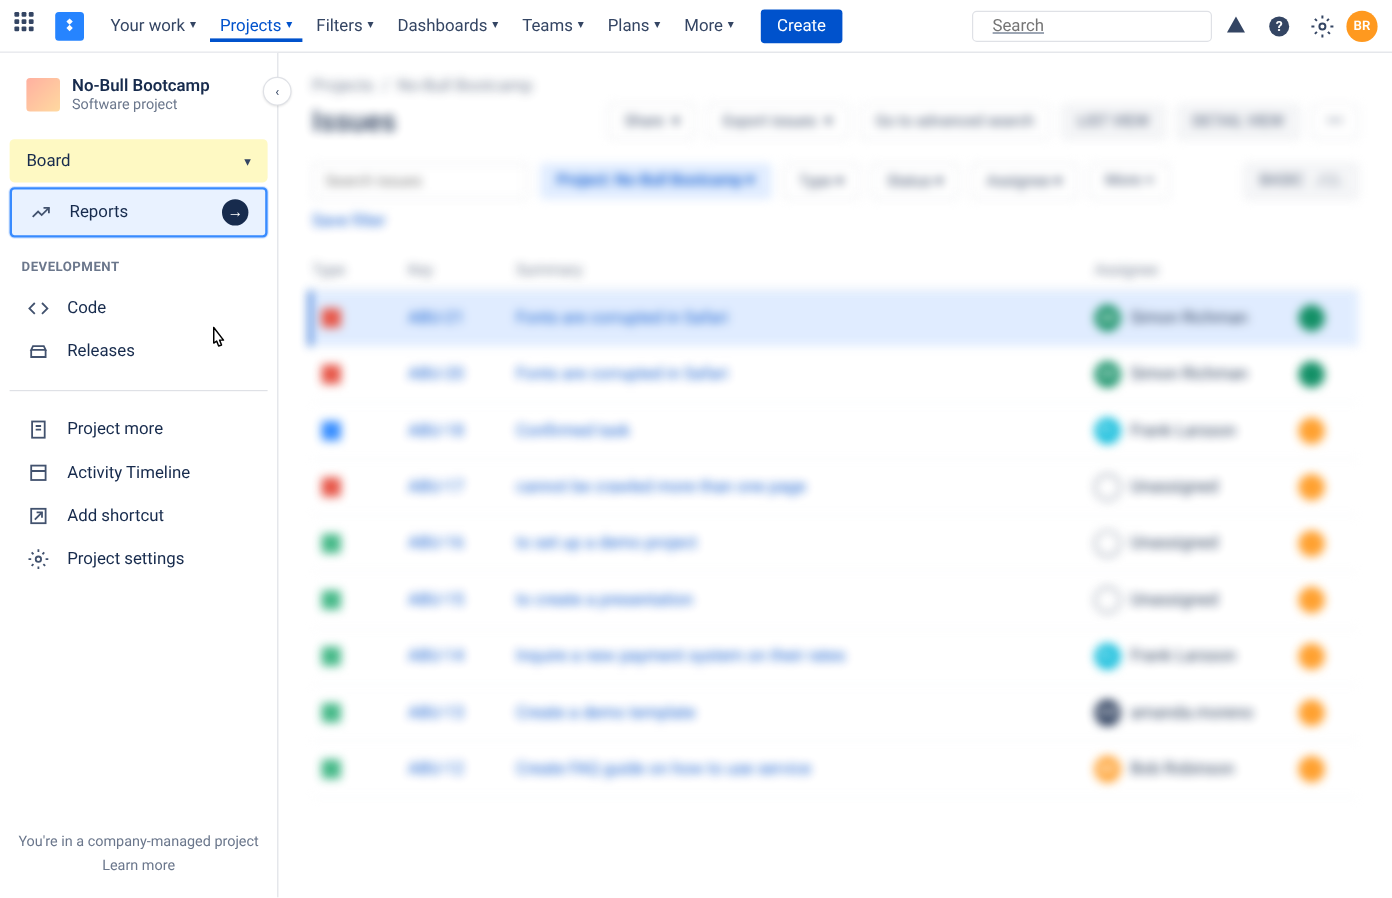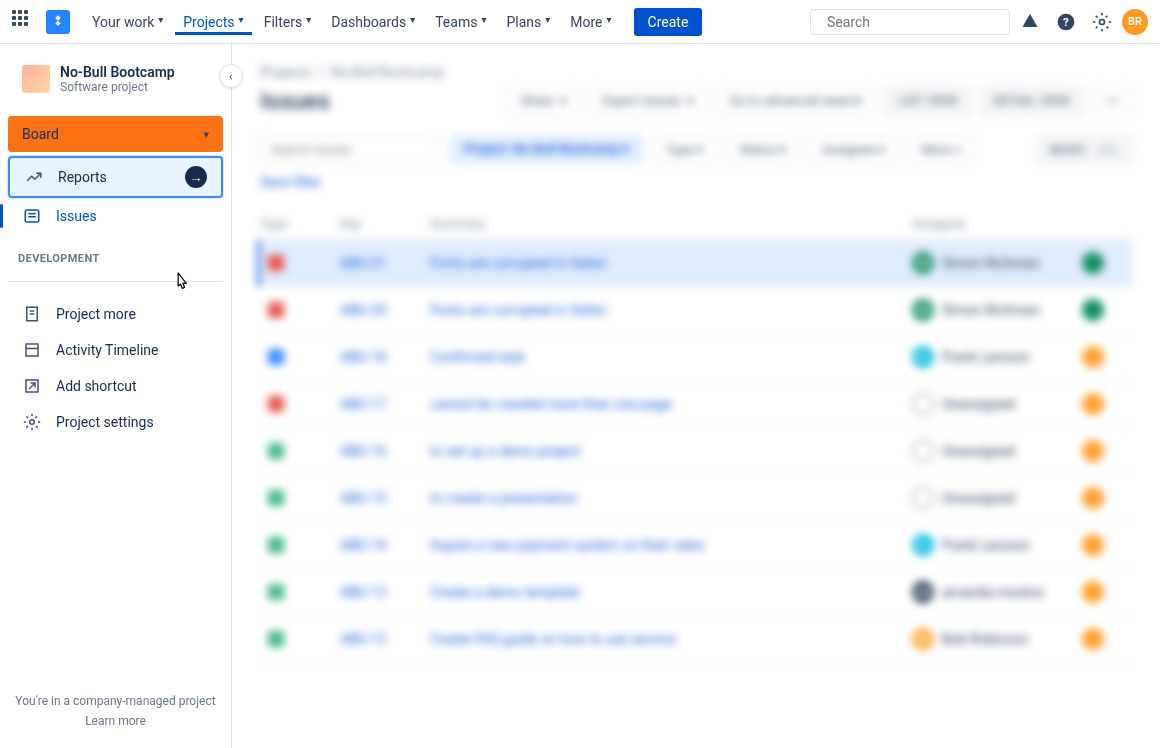--- a/index.html
+++ b/index.html
@@ -11,21 +11,21 @@
 .app-grid span { background: #344563; border-radius: 1px; }
 .jira-logo { width: 24px; height: 24px; background: #2684ff; border-radius: 3px; margin-right: 10px; display: flex; align-items: center; justify-content: center; }
 .jira-logo svg { width: 16px; height: 16px; }
 .nav-item { padding: 4px 8px; color: #344563; font-size: 14px; cursor: pointer; display: flex; align-items: flex-start; gap: 4px; }
 .nav-item.active { color: #0052cc; }
 .nav-item .chev { font-size: 10px; }
 .nav-underline { position: absolute; bottom: -1px; left: 0; height: 3px; background: #0052cc; }
 .create-btn { background: #0052cc; color: #fff; border: none; padding: 6px 14px; border-radius: 3px; font-size: 14px; margin-left: 10px; cursor: pointer; }
 .spacer { flex: 1; }
 .search-box { display: flex; align-items: center; border: 1px solid #dfe1e6; border-radius: 4px; padding: 4px 10px; width: 200px; gap: 6px; }
-.search-box input { border: none; outline: none; font-size: 14px; flex: 1; color: #5e6c84; }
+.search-box input { border: none; outline: none; font-size: 14px; flex: 1; color: #5e6c84; text-decoration: underline; }
 .top-icon { width: 32px; height: 32px; display: flex; align-items: center; justify-content: center; color: #344563; cursor: pointer; }
 .avatar-top { width: 26px; height: 26px; border-radius: 50%; background: #ff991f; color: #fff; font-size: 11px; display: flex; align-items: center; justify-content: center; font-weight: 600; }
 
 
 .layout { display: flex; height: calc(748px - 44px); }
 .sidebar { width: 232px; background: #fff; border-right: 1px solid #dfe1e6; padding: 20px 0 0 0; position: relative; display: flex; flex-direction: column; }
 .main { flex: 1; padding: 20px 28px; filter: blur(4px); opacity: 0.92; overflow: hidden; }
 
 
 .proj-head { display: flex; align-items: center; padding: 0 16px 18px 22px; gap: 10px; }
@@ -33,21 +33,21 @@
 .proj-title { font-size: 14px; font-weight: 600; color: #172b4d; }
 .proj-sub { font-size: 12px; color: #6b778c; }
 
 .collapse-btn { position: absolute; top: 20px; right: -12px; width: 24px; height: 24px; border-radius: 50%; border: 1px solid #dfe1e6; background: #fff; display: flex; align-items: center; justify-content: center; font-size: 11px; color: #344563; cursor: pointer; box-shadow: 0 1px 2px rgba(0,0,0,0.1); }
 
 .sec-label { font-size: 11px; font-weight: 700; color: #6b778c; padding: 6px 18px; letter-spacing: 0.4px; }
 .sec-caret { font-size: 9px; margin-right: 4px; color: #344563; }
 
 .side-items { padding: 4px 8px; }
 .side-item { display: flex; align-items: center; gap: 14px; padding: 8px 14px; border-radius: 4px; font-size: 14px; color: #172b4d; cursor: pointer; position: relative; }
-.side-item.board { background: #f97316; justify-content: space-between; padding: 10px 14px; margin-bottom: 4px; }
+.side-item.board { background: #fef9c3; justify-content: space-between; padding: 10px 14px; margin-bottom: 4px; }
 .side-item.reports-highlight { background: #e9f2ff; border: 2px solid #388bff; border-radius: 4px; box-shadow: 0 0 0 1px rgba(0,101,255,0.15); }
 .side-item.selected { color: #0052cc; }
 .side-item.selected::before { content: ""; position: absolute; left: -8px; top: 6px; bottom: 6px; width: 3px; background: #0052cc; border-radius: 2px; }
 .side-icon { width: 20px; height: 20px; display: flex; align-items: center; justify-content: center; color: #42526e; }
 .side-item.selected .side-icon { color: #0052cc; }
 
 .go-arrow { width: 22px; height: 22px; border-radius: 50%; background: #172b4d; color: #fff; display: flex; align-items: center; justify-content: center; font-size: 13px; }
 
 .divider { border-top: 1px solid #dfe1e6; margin: 10px 8px; }
 
@@ -191,33 +191,42 @@
       <div class="side-item reports-highlight">
         <span class="side-icon">
             <svg width="18" height="18" viewBox="0 0 24 24" fill="none" stroke="currentColor" stroke-width="2">
               <polyline points="3 17 9 11 13 15 21 7"></polyline>
               <polyline points="15 7 21 7 21 13"></polyline>
             </svg>
           </span>
         <span style="flex:1;">Reports</span>
         <span class="go-arrow">→</span>
       </div>
-      <div class="side-item selected">
-        <span class="side-icon">
-            <svg width="18" height="18" viewBox="0 0 24 24" fill="none" stroke="currentColor" stroke-width="2">
-              <rect x="3" y="4" width="18" height="16" rx="2"></rect>
-              <line x1="7" y1="9" x2="17" y2="9"></line>
-              <line x1="7" y1="13" x2="17" y2="13"></line>
-            </svg>
-          </span>
-        <span>Issues</span>
-      </div>
     </div>
 
     <div class="sec-label" style="margin-top:8px;">DEVELOPMENT</div>
+    <div class="side-items">
+      <div class="side-item">
+        <span class="side-icon">
+            <svg width="18" height="18" viewBox="0 0 24 24" fill="none" stroke="currentColor" stroke-width="2">
+              <polyline points="16 18 22 12 16 6"></polyline>
+              <polyline points="8 6 2 12 8 18"></polyline>
+            </svg>
+          </span>
+        <span>Code</span>
+      </div>
+      <div class="side-item">
+        <span class="side-icon">
+            <svg width="18" height="18" viewBox="0 0 24 24" fill="none" stroke="currentColor" stroke-width="2">
+              <path d="M4 10h16l-2-4H6l-2 4zm0 0v8h16v-8"></path>
+            </svg>
+          </span>
+        <span>Releases</span>
+      </div>
+    </div>
 
     <div class="divider"></div>
     <div class="side-items">
       <div class="side-item">
         <span class="side-icon">
             <svg width="18" height="18" viewBox="0 0 24 24" fill="none" stroke="currentColor" stroke-width="2">
               <rect x="5" y="3" width="14" height="18"></rect>
               <line x1="9" y1="8" x2="15" y2="8"></line>
               <line x1="9" y1="12" x2="15" y2="12"></line>
             </svg>

